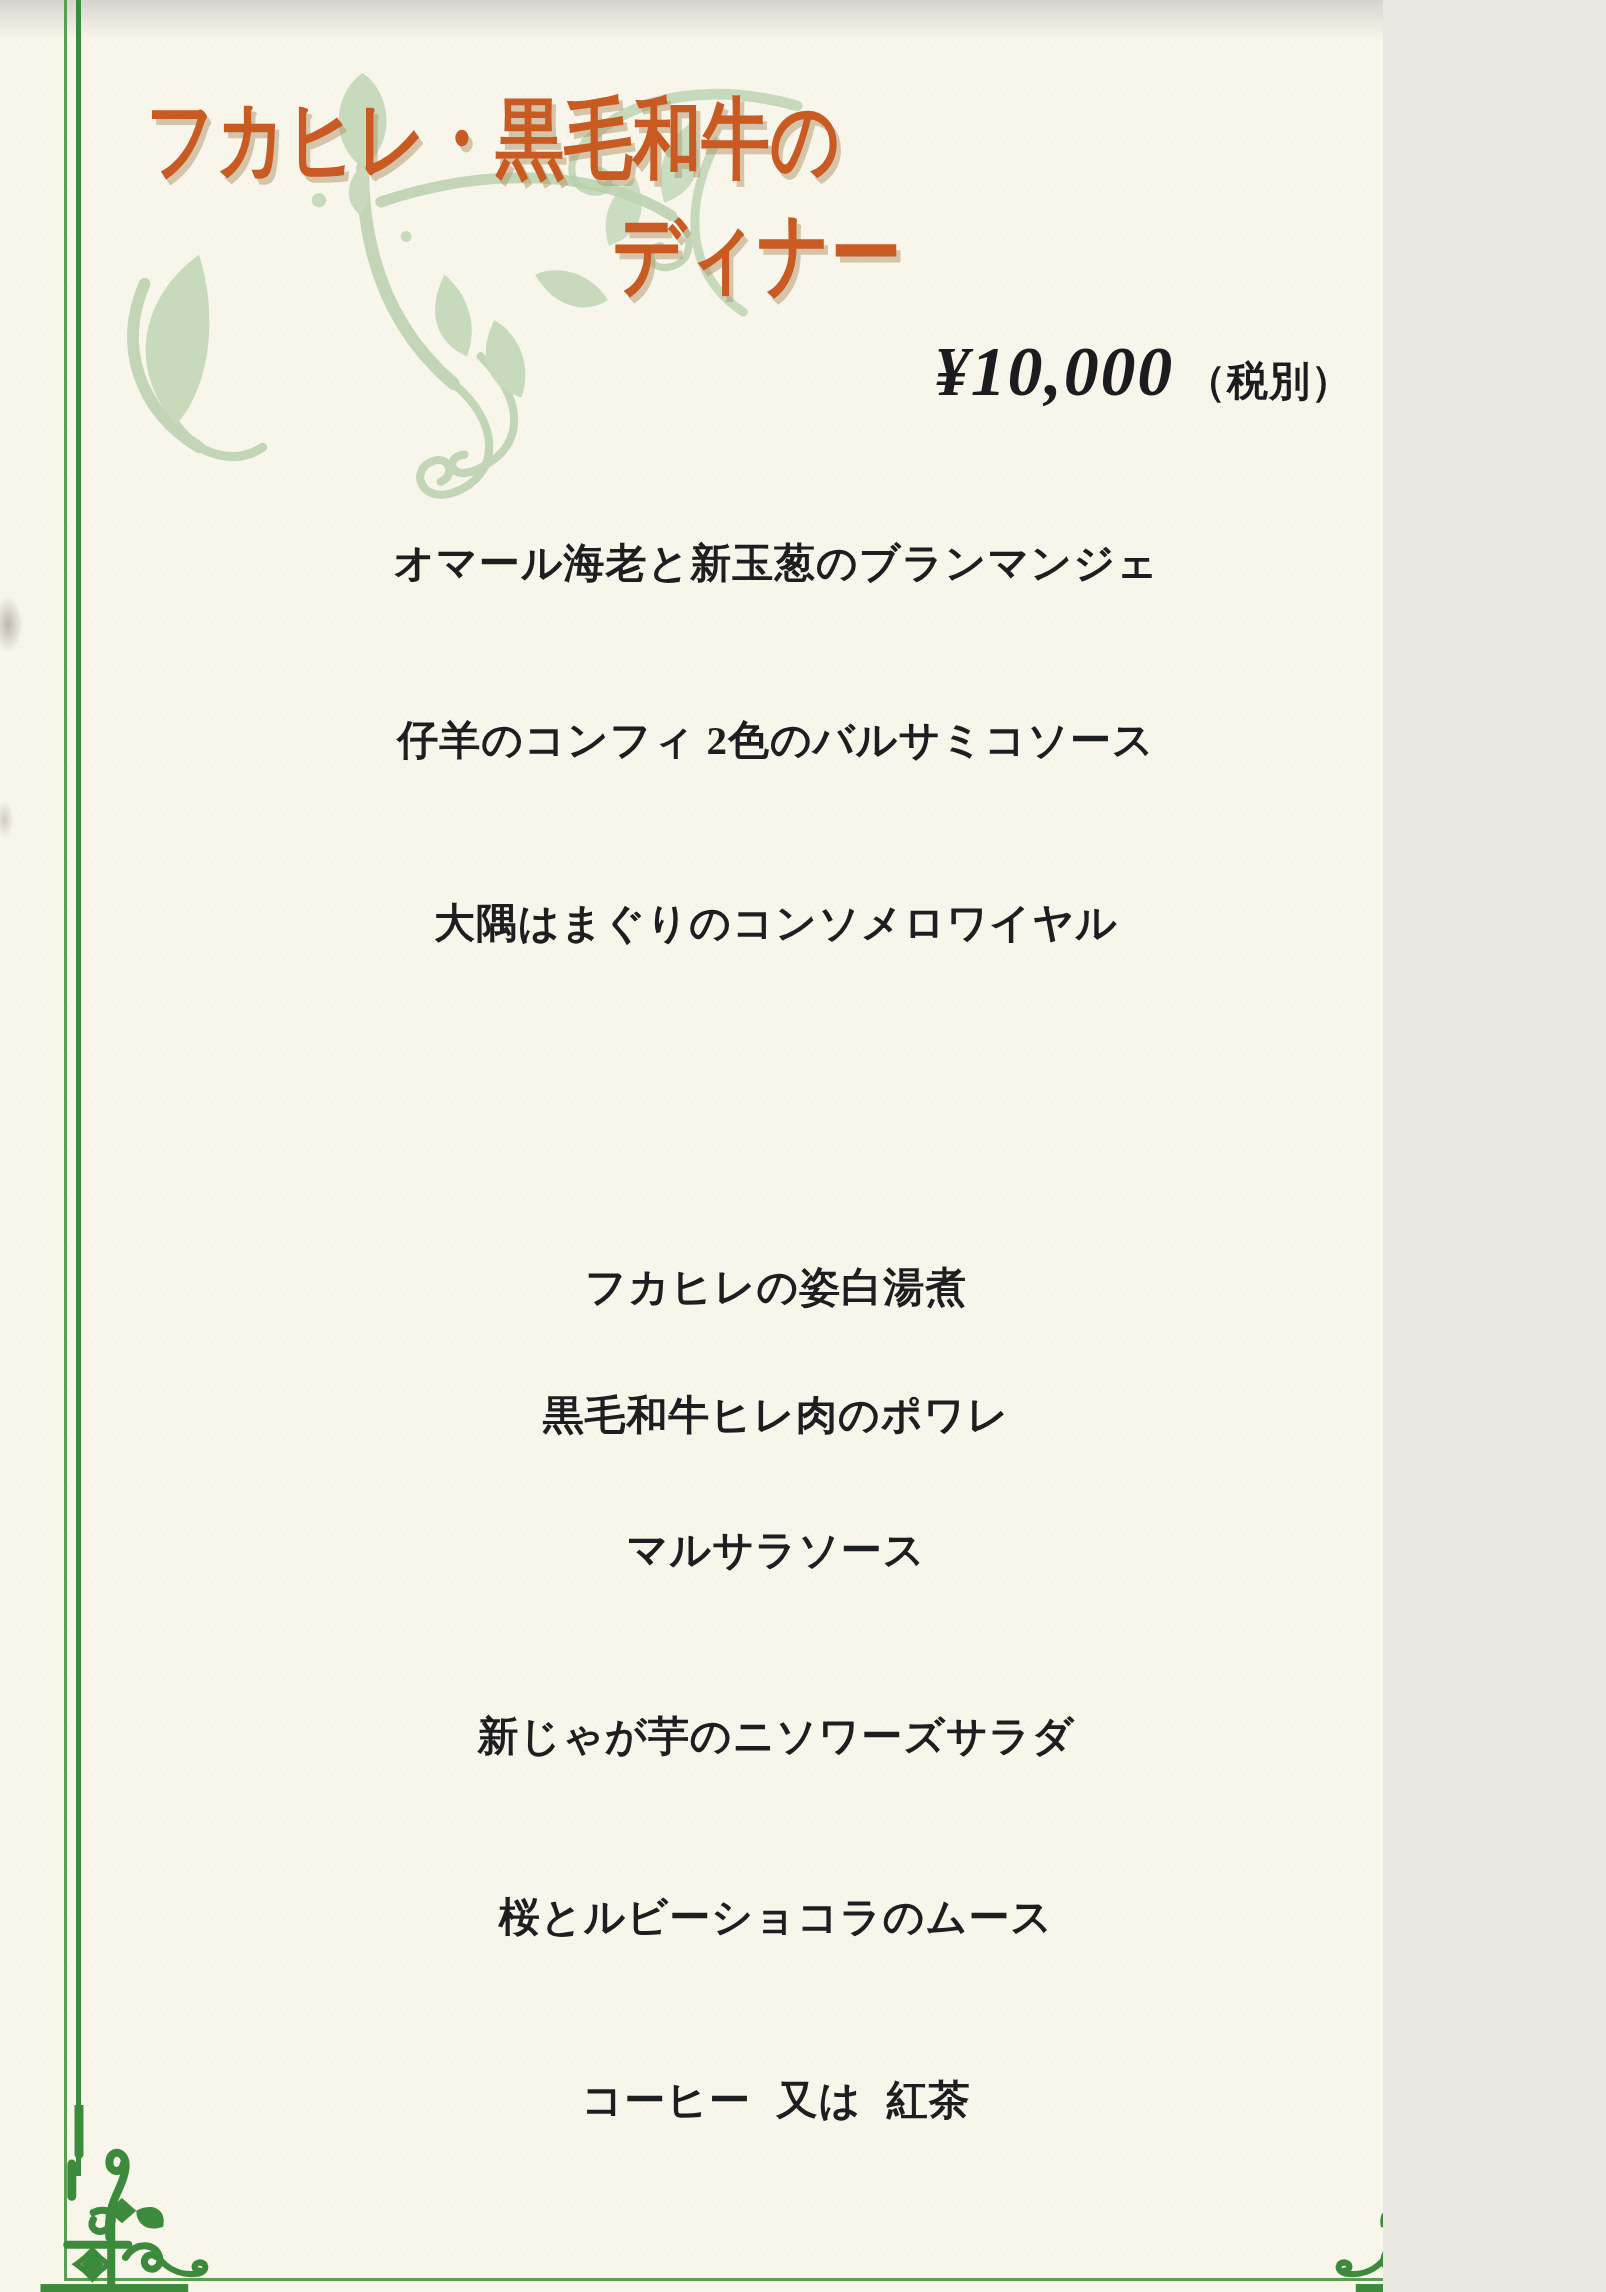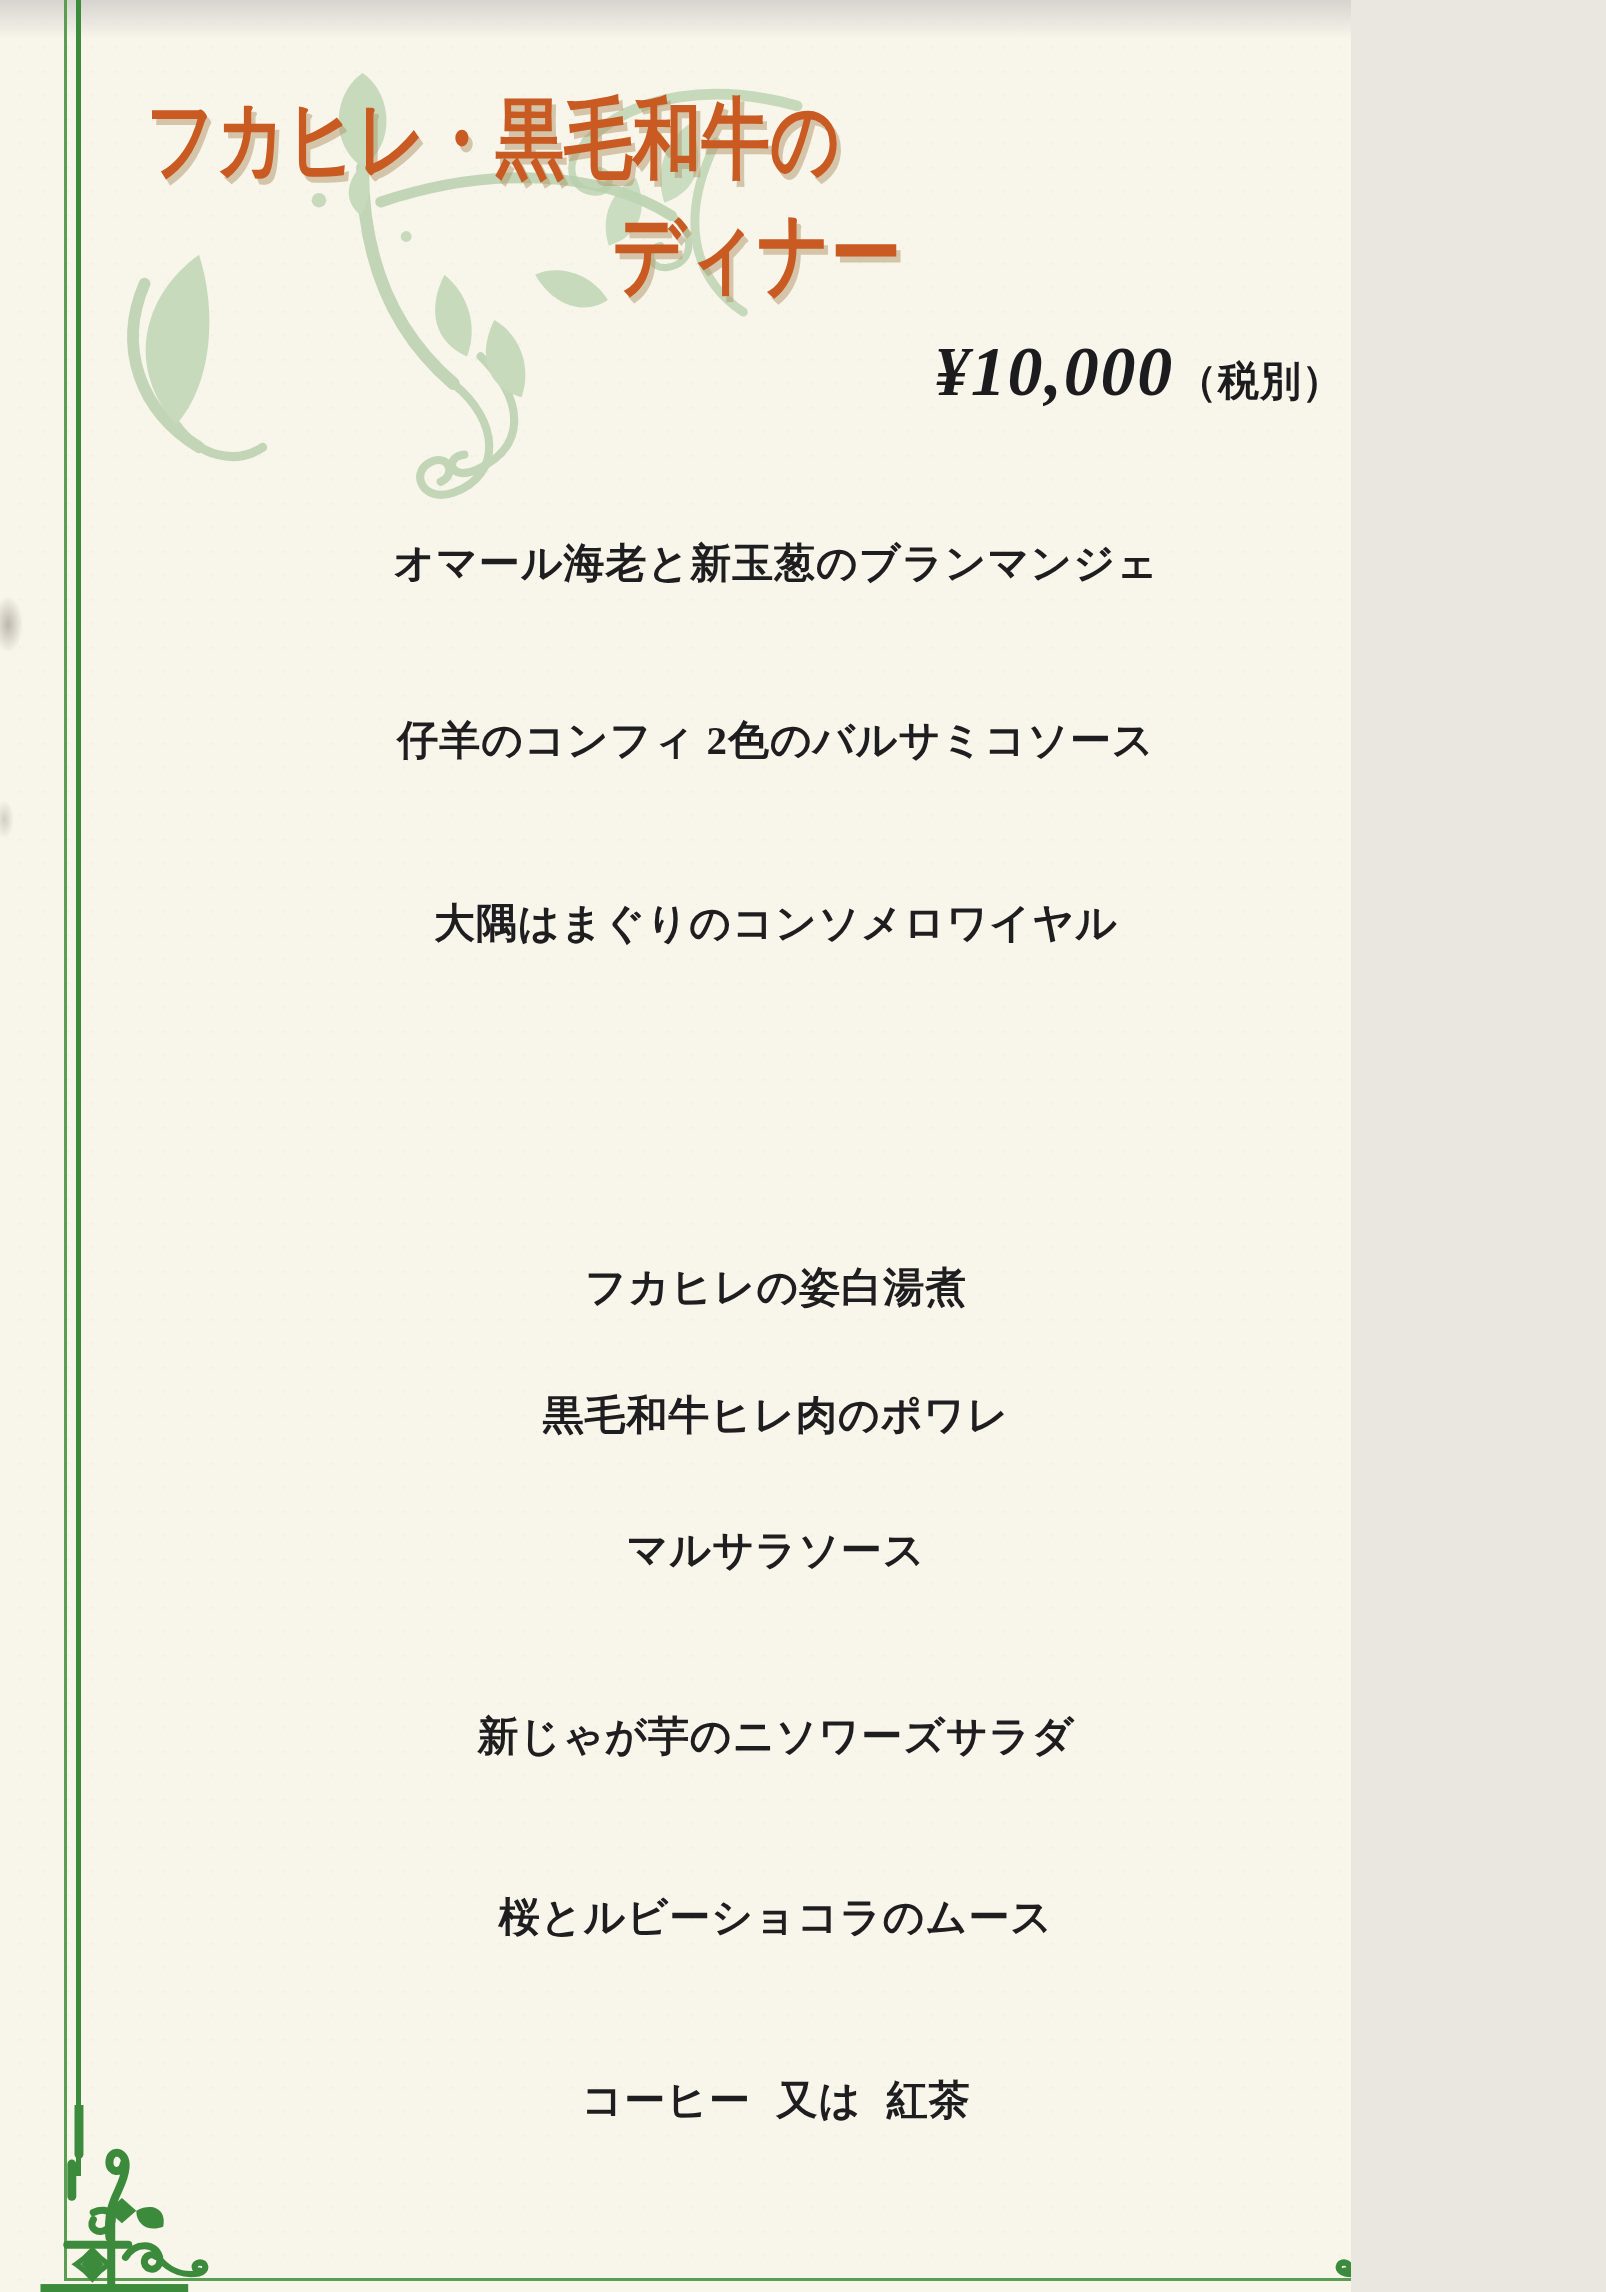--- a/index.html
+++ b/index.html
@@ -7,20 +7,21 @@
     position:relative;
     width:1351px;height:2293px;
     background-color:#f8f5ea;
     background-image:
       radial-gradient(rgba(205,190,140,0.10) 1.1px, rgba(0,0,0,0) 1.4px),
       radial-gradient(rgba(170,160,120,0.07) 0.9px, rgba(0,0,0,0) 1.3px);
     background-size:16px 16px, 24px 24px;
     background-position:0 0, 8px 11.6px;
     overflow:hidden;
     font-family:"Liberation Serif","DejaVu Serif",serif;
+    padding-left:32px;
   }
 
   
   .scan-top{position:absolute;top:0;left:0;width:100%;height:43px;
     background:linear-gradient(#d5d4cf 0%, rgba(213,212,207,0) 90%);}
   .scan-right{position:absolute;top:2033px;left:1566px;width:3.6px;height:260px;
     background:#b3b2ae;opacity:.45;}
   .scan-right-faint{position:absolute;top:0;left:1569px;width:1.8px;height:2293px;
     background:#b9b8b4;opacity:.15;}
   .smudge-a{position:absolute;left:-7.2px;top:596px;width:30px;height:57px;border-radius:50%;
@@ -48,21 +49,21 @@
     text-shadow:5.4px 6.3px 0 rgba(175,150,106,.5);
     transform:translateX(-50%) scaleX(.78);
     letter-spacing:0;
   }
   .title-l1{left:493px;top:90px;font-size:88px;line-height:99px;}
   .title-l2{left:757px;top:204px;font-size:91px;line-height:102px;}
 
   
   .price-row{position:absolute;left:900px;top:333px;display:flex;align-items:baseline;color:#1c1b1e;}
   .price-amount{font-style:italic;font-weight:700;font-size:70px;letter-spacing:1.8px;line-height:77px;margin-left:34px;}
-  .price-note{font-size:41px;font-weight:600;letter-spacing:0.9px;margin-left:2px;}
+  .price-note{font-size:41px;font-weight:600;letter-spacing:0.9px;margin-left:11px;}
 
   
   .course{
     position:absolute;left:81px;width:1390px;text-align:center;
     font-weight:700;color:#1e1d1f;font-size:41px;line-height:57px;letter-spacing:0.9px;
     white-space:nowrap;
   }
   .c0{top:535px;} .c1{top:712px;} .c2{top:895px;} .c3{top:1078px;} .c4{top:1259px;}
   .c5{top:1380px;margin-top:7px;} .c6{top:1522px;} .c7{top:1708px;} .c8{top:1889px;} .c9{top:2075px;font-family:Liberation Mono, monospace;}
 

